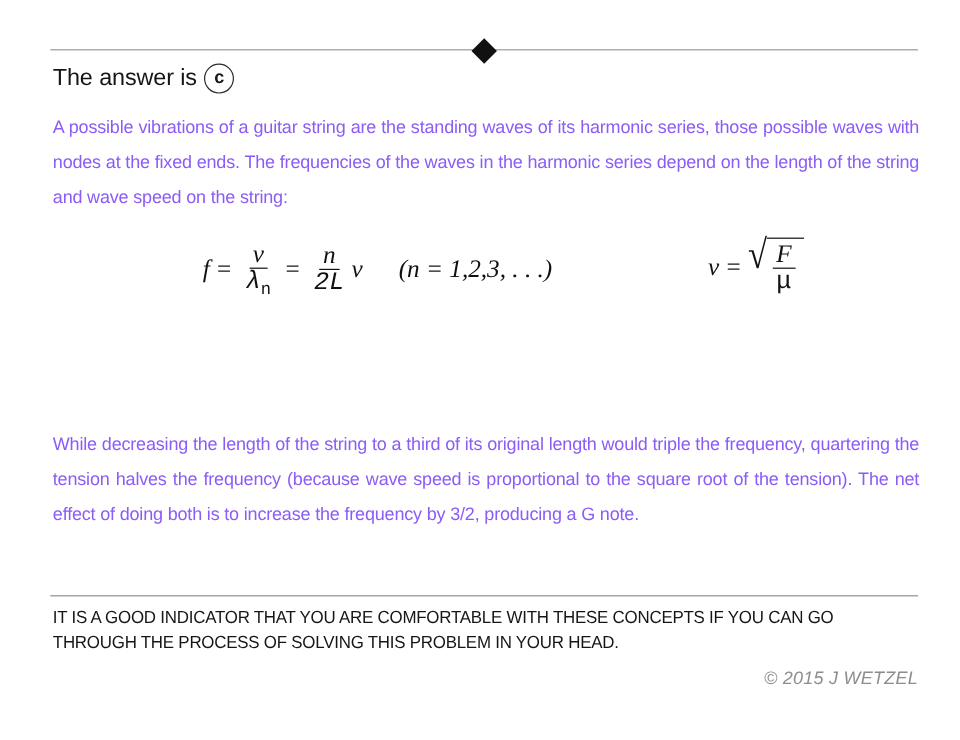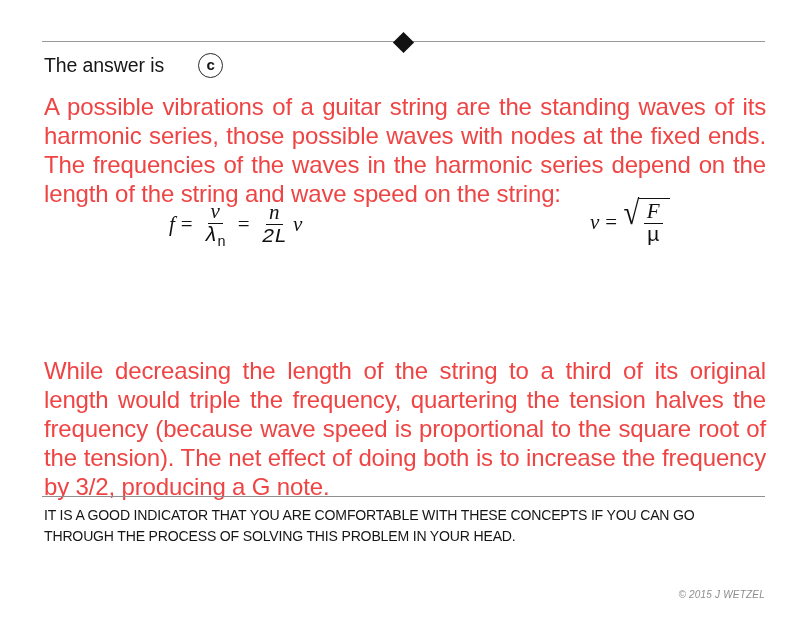--- a/index.html
+++ b/index.html
@@ -55,21 +55,20 @@
   .answer-line {
     position: absolute;
     left: 44px;
     top: 52px;
     display: flex;
     align-items: center;
     font-size: 19.5px;
     letter-spacing: -0.1px;
     line-height: 26px;
     color: #161616;
-    gap: 28px;
   }
   .answer-line .answer-text {
     white-space: pre;
   }
   .answer-choice {
     display: inline-flex;
     align-items: center;
     justify-content: center;
     width: 25px;
     height: 25px;
@@ -81,24 +80,24 @@
     line-height: 1;
     box-sizing: border-box;
     padding-bottom: 1px;
   }
 
   
   .body-block {
     position: absolute;
     left: 44px;
     width: 722px;
-    font-size: 24px;
+    font-size: 15px;
     line-height: 29px;
     text-align: justify;
-    color: #ef4444;
+    color: #8b5cf6;
     letter-spacing: -0.15px;
   }
   .p1 { top: 92px; }
   .p2 { top: 260px; }
   .p3 { top: 356px; }
 
   .body-block i {
     font-style: italic;
   }
 
@@ -193,25 +192,24 @@
     letter-spacing: -0.2px;
     transform: scaleX(0.965);
     transform-origin: left top;
   }
 
   
   .copyright {
     position: absolute;
     right: 35px;
     top: 557px;
-    font-size: 10px;
+    font-size: 15px;
     font-style: italic;
     color: #8d8d8d;
     letter-spacing: 0.2px;
-    margin-top: 32px;
   }
 </style>
 </head>
 <body>
 
 <div class="page">
 
   <div class="divider-top">
     <div class="rule"></div>
     <div class="diamond"></div>
@@ -237,20 +235,21 @@
       </span>
       <span class="eq-space"></span>
       <span>=</span>
       <span class="eq-space"></span>
       <span class="frac">
         <span class="num it">n</span>
         <span class="den it">2L</span>
       </span>
       <span class="it">v</span>
       <span class="eq-gap"></span>
+      <span class="it">(n = 1,2,3, . . .)</span>
     </div>
 
     <div class="eq eq-wave">
       <span class="it">v</span>
       <span class="eq-space"></span>
       <span>=</span>
       <span class="radical">
         <span class="sign">√</span>
         <span class="radicand">
           <span class="frac">

